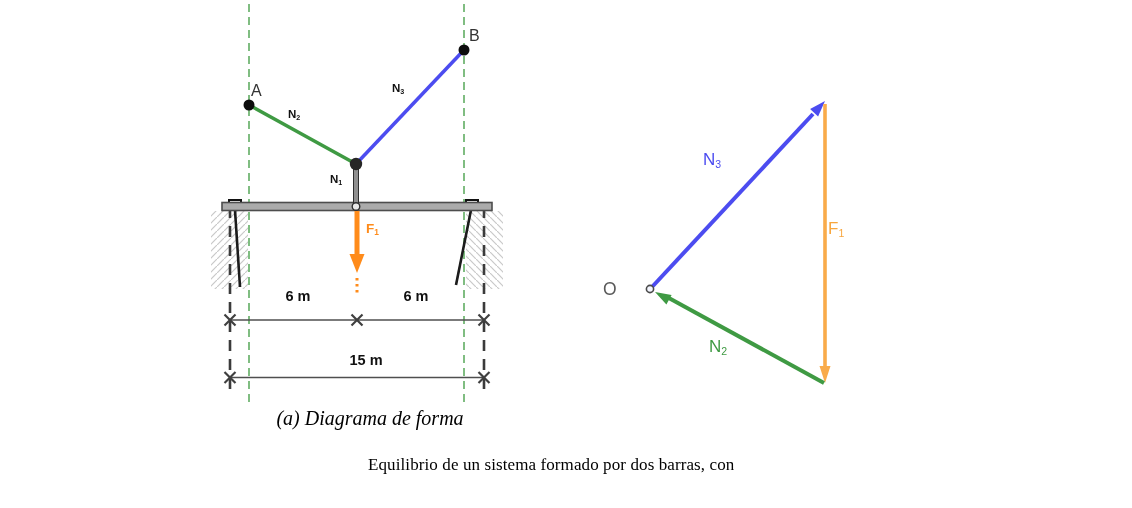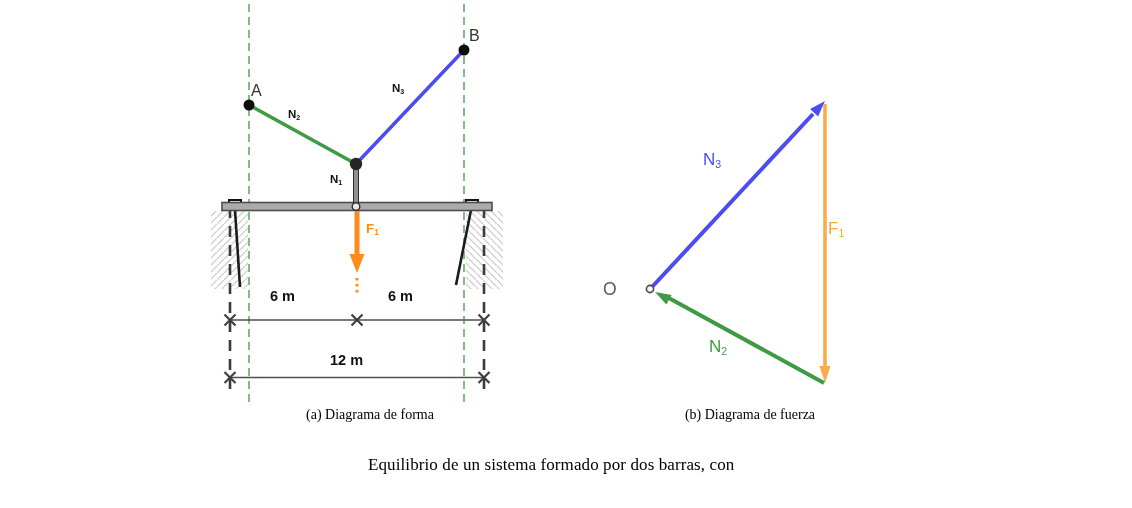--- a/index.html
+++ b/index.html
@@ -2,24 +2,24 @@
 <html><head>
 <meta charset="utf-8">
 <style>
   html,body{margin:0;padding:0;background:#ffffff;}
   #stage{position:relative;width:1132px;height:508px;background:#ffffff;overflow:hidden;
          font-family:"Liberation Sans",sans-serif;}
   #gfx{position:absolute;left:0;top:0;}
   .lbl{position:absolute;white-space:nowrap;color:#1a1a1a;}
   .node-lbl{font-size:16px;color:#333;}
   .bar-lbl{font-size:11.5px;font-weight:bold;color:#111;}
-  .dim-lbl{font-size:14.5px;font-weight:bold;color:#111;}
+  .dim-lbl{font-size:14.5px;font-weight:bold;color:#111;text-align:center;}
   .vec-lbl{font-size:17px;}
   .sub{font-size:0.62em;vertical-align:-0.25em;}
-  .cap{font-family:"Liberation Serif",serif;font-size:14px;color:#000;text-align:center;}
+  .cap{font-family:"Liberation Serif",serif;font-size:20px;color:#000;text-align:center;font-style:italic;}
   .figcap{font-family:"Liberation Serif",serif;font-size:17px;color:#000;letter-spacing:0.1px;}
   .orange-form{color:#ff8b1a;}
   .orange-vec{color:#f8a63d;}
   .green-vec{color:#3f9a43;}
   .blue-vec{color:#4c4cf0;}
   .gray-lbl{color:#5a5a5a;font-size:17.5px;}
 </style>
 </head>
 <body>
 
@@ -121,24 +121,23 @@
   <div class="lbl node-lbl" style="left:469px;top:27px;">B</div>
 
   <div class="lbl bar-lbl" style="left:288px;top:108px;"><span>N</span><span class="sub">2</span></div>
   <div class="lbl bar-lbl" style="left:392px;top:82px;"><span>N</span><span class="sub">3</span></div>
   <div class="lbl bar-lbl" style="left:330px;top:173px;"><span>N</span><span class="sub">1</span></div>
 
   <div class="lbl bar-lbl orange-form" style="left:366px;top:221px;font-size:13.5px;"><span>F</span><span class="sub">1</span></div>
 
   <div class="lbl dim-lbl" style="left:270px;top:288px;width:56px;">6 m</div>
   <div class="lbl dim-lbl" style="left:388px;top:288px;width:56px;">6 m</div>
-  <div class="lbl dim-lbl" style="left:330px;top:352px;width:72px;">12 m</div>
+  <div class="lbl dim-lbl" style="left:330px;top:352px;width:72px;">15 m</div>
 
   <div class="lbl cap" style="left:270px;top:407px;width:200px;">(a) Diagrama de forma</div>
-  <div class="lbl cap" style="left:650px;top:407px;width:200px;">(b) Diagrama de fuerza</div>
 
   <div class="lbl gray-lbl" style="left:603px;top:279px;">O</div>
   <div class="lbl vec-lbl blue-vec" style="left:703px;top:150px;"><span>N</span><span class="sub">3</span></div>
   <div class="lbl vec-lbl orange-vec" style="left:828px;top:219px;"><span>F</span><span class="sub">1</span></div>
   <div class="lbl vec-lbl green-vec" style="left:709px;top:337px;"><span>N</span><span class="sub">2</span></div>
 
   <div class="lbl figcap" style="left:368px;top:455px;">Equilibrio de un sistema formado por dos barras, con</div>
 
 </div>
 

